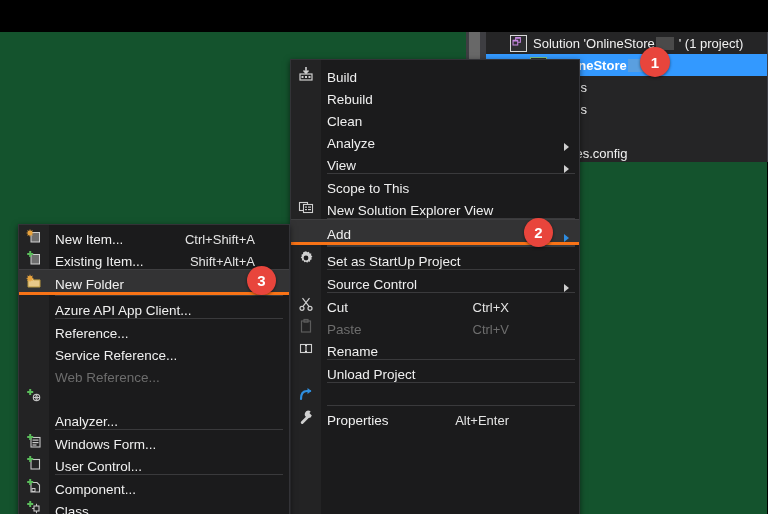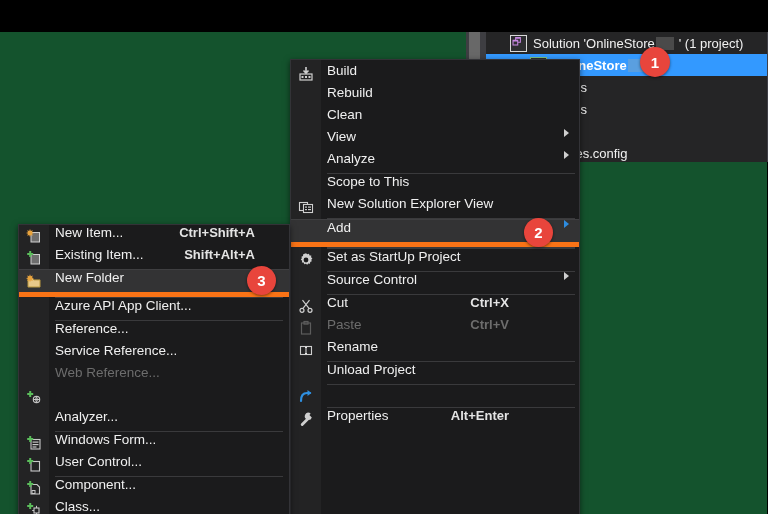--- a/index.html
+++ b/index.html
@@ -45,31 +45,31 @@
     position:absolute;background:#1b1b1c;border:1px solid #333337;
     box-sizing:border-box;box-shadow:0 2px 6px rgba(0,0,0,.55);
   }
   .menu-main{left:290px;top:27px;width:290px;height:473px;}
   .menu-sub{left:18px;top:192px;width:272px;height:302px;}
 
   .gutter{position:absolute;left:0;top:0;bottom:0;width:30px;background:#232324;}
   .menu-sub .gutter{width:30px;}
 
   .mi{
-    position:relative;height:22px;display:flex;align-items:flex-start;
+    position:relative;height:22px;display:flex;align-items:flex-end;
     color:#f0f0f0;font-size:13.5px;cursor:default;white-space:nowrap;
   }
-  .mi.hl{background:#333334;border-top:1px solid #3f3f41;border-bottom:5px solid #f97316;}
+  .mi.hl{background:#333334;border-top:1px solid #3f3f41;border-bottom:3px solid #f97316;}
   .mi.disabled{color:#6d6d6d;}
   .mi .icowrap{
     position:absolute;left:0;top:0;width:30px;height:22px;
     display:flex;align-items:center;justify-content:center;
   }
   .mi .label{margin-left:36px;}
-  .mi .shortcut{position:absolute;right:0;color:#e4e4e4;font-size:13px;font-weight:bold;}
+  .mi .shortcut{position:absolute;right:0;color:#e4e4e4;font-size:13px;}
   .mi.disabled .shortcut{color:#6d6d6d;}
   .menu-main .mi .shortcut{right:70px;}
   .menu-sub .mi .shortcut{right:34px;}
   .mi .arrow{
     position:absolute;right:10px;width:0;height:0;
     border-left:5px solid #cfcfcf;border-top:4px solid transparent;border-bottom:4px solid transparent;
   }
   .mi.hl .arrow{border-left-color:#2e8ce0;}
   .sep{height:1px;background:#3a3a3c;margin-left:36px;margin-right:4px;}
   .menu-sub .sep{margin-right:6px;}
@@ -143,26 +143,26 @@
         <div class="mi">
           <span class="icowrap"></span>
           <span class="label">Rebuild</span>
         </div>
         <div class="mi">
           <span class="icowrap"></span>
           <span class="label">Clean</span>
         </div>
         <div class="mi">
           <span class="icowrap"></span>
+          <span class="label">Analyze</span>
+          <span class="arrow"></span>
+        </div>
+        <div class="mi">
+          <span class="icowrap"></span>
           <span class="label">View</span>
-          <span class="arrow"></span>
-        </div>
-        <div class="mi">
-          <span class="icowrap"></span>
-          <span class="label">Analyze</span>
           <span class="arrow"></span>
         </div>
         <div class="sep"></div>
         <div class="mi">
           <span class="icowrap"></span>
           <span class="label">Scope to This</span>
         </div>
         <div class="mi">
           <span class="icowrap">
             <svg class="gi" viewBox="0 0 16 16" xmlns="http://www.w3.org/2000/svg">

